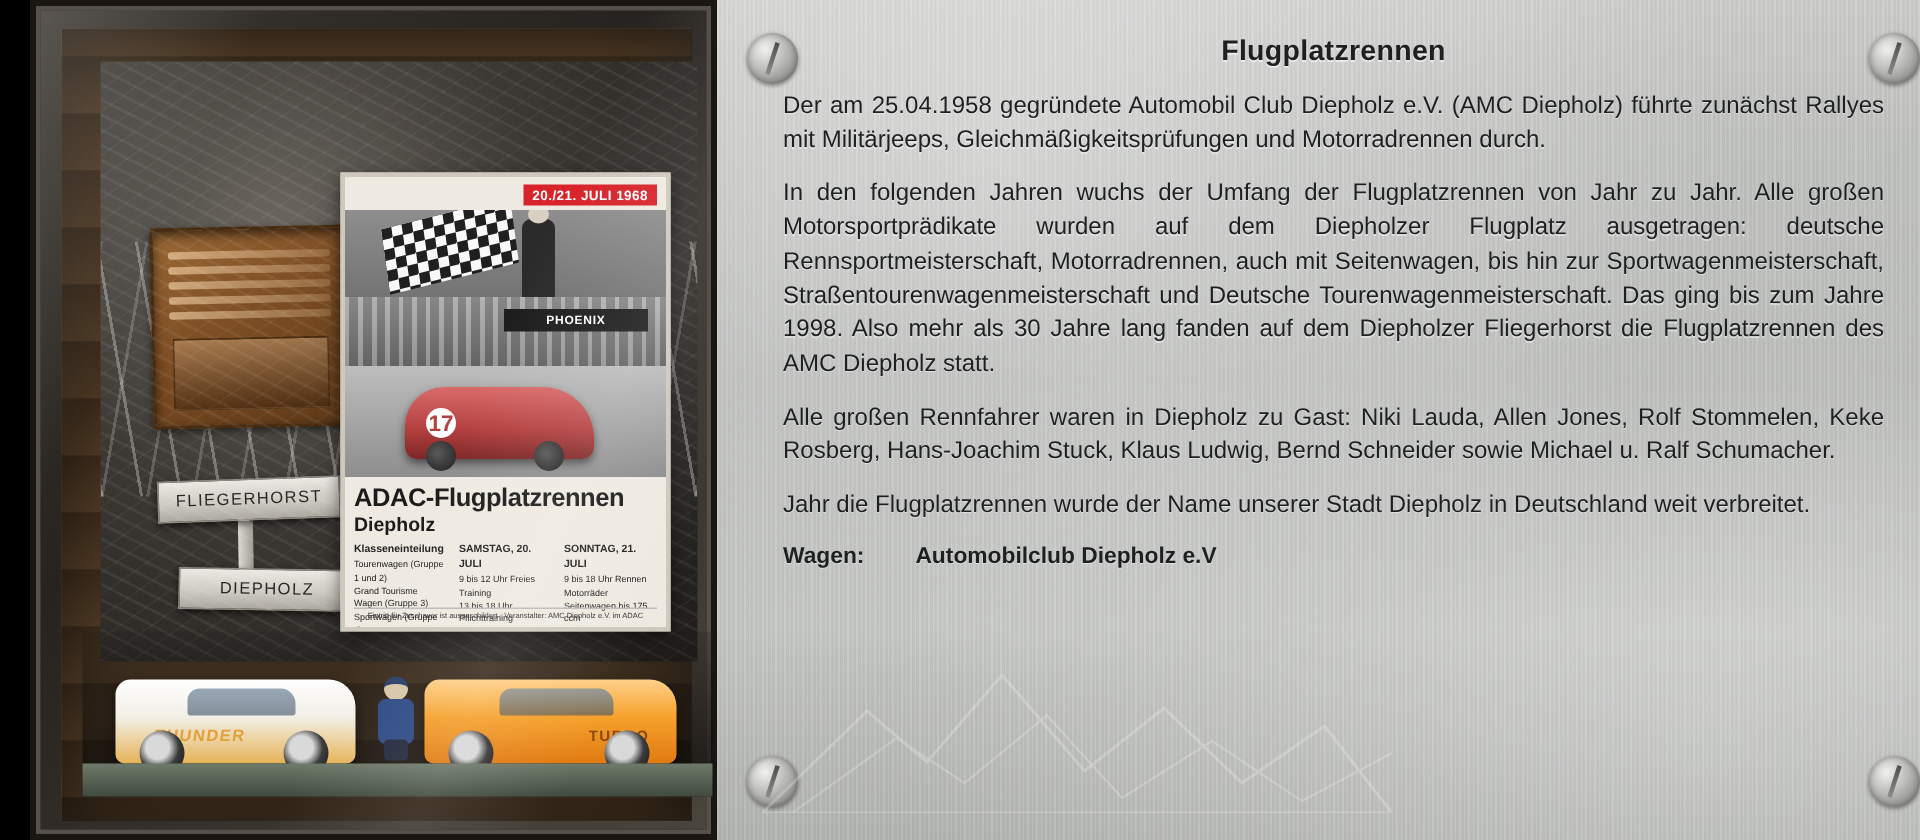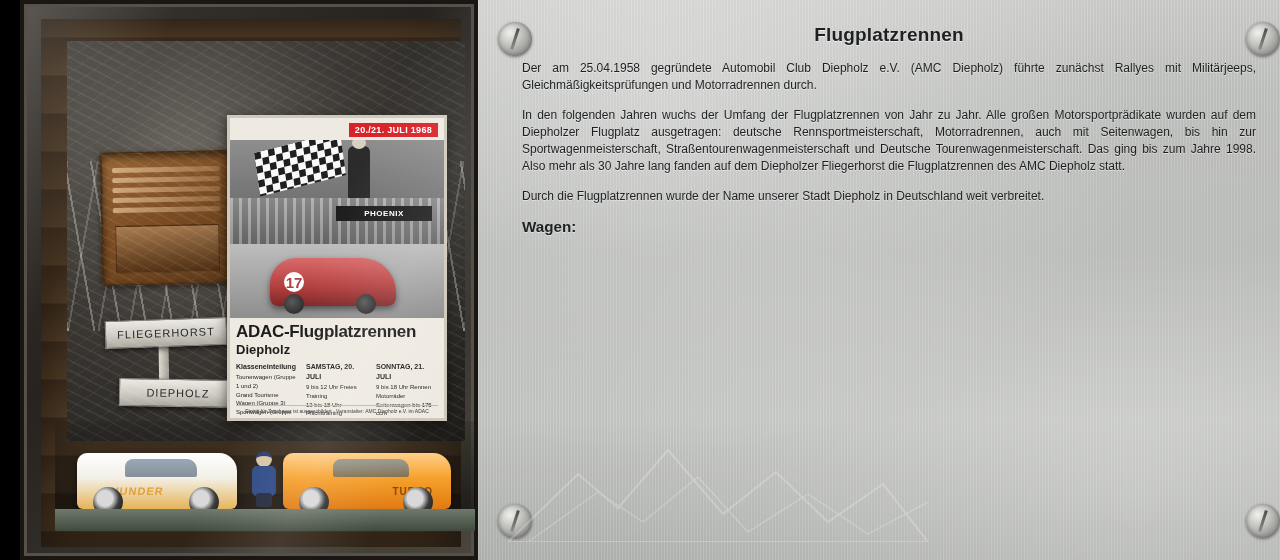--- a/index.html
+++ b/index.html
@@ -324,21 +324,21 @@
   .plaque-title {
     text-align:center;
     font-size: 19px;
     font-weight: bold;
     letter-spacing: .2px;
     margin-bottom: 14px;
     text-shadow: 0 1px 0 rgba(255,255,255,.55);
   }
   .plaque-body p {
     margin: 0 0 13px 0;
-    font-size: 12px;
+    font-size: 16px;
     line-height: 1.42;
     text-align: justify;
     text-shadow: 0 1px 0 rgba(255,255,255,.45);
   }
   .plaque-pate {
     display:flex;
     gap: 34px;
     font-size: 15.2px;
     font-weight: bold;
     margin-top: 4px;
@@ -459,24 +459,26 @@
       <path d="M0 120 L70 52 L110 86 L160 28 L215 92 L268 50 L320 100 L375 62 L420 120 Z" fill="none" stroke="#ffffff" stroke-width="2"></path>
       <path d="M20 120 L90 70 L135 100 L190 55 L240 110 L300 72 L360 112 L420 80" fill="none" stroke="#ffffff" stroke-width="1.4"></path>
     </svg>
 
     <div class="plaque-content">
       <div class="plaque-title">Flugplatzrennen</div>
 
       <div class="plaque-body">
         <p>Der am 25.04.1958 gegründete Automobil Club Diepholz e.V. (AMC Diepholz) führte zunächst Rallyes mit Militärjeeps, Gleichmäßigkeitsprüfungen und Motorradrennen durch.</p>
         <p>In den folgenden Jahren wuchs der Umfang der Flugplatzrennen von Jahr zu Jahr. Alle großen Motorsportprädikate wurden auf dem Diepholzer Flugplatz ausgetragen: deutsche Rennsportmeisterschaft, Motorradrennen, auch mit Seitenwagen, bis hin zur Sportwagenmeisterschaft, Straßentourenwagenmeisterschaft und Deutsche Tourenwagenmeisterschaft. Das ging bis zum Jahre 1998. Also mehr als 30 Jahre lang fanden auf dem Diepholzer Fliegerhorst die Flugplatzrennen des AMC Diepholz statt.</p>
-        <p>Durch die Flugplatzrennen wurde der Name unserer Stadt Diepholz in Deutschland weit verbreitet.</p>
+        <p>Alle großen Rennfahrer waren in Diepholz zu Gast: Niki Lauda, Allen Jones, Rolf Stommelen, Keke Rosberg, Hans-Joachim Stuck, Klaus Ludwig, Bernd Schneider sowie Michael u. Ralf Schumacher.</p>
+        <p>Jahr die Flugplatzrennen wurde der Name unserer Stadt Diepholz in Deutschland weit verbreitet.</p>
       </div>
 
       <div class="plaque-pate">
         <span>Wagen:</span>
+        <span>Automobilclub Diepholz e.V</span>
       </div>
     </div>
 
     <div class="edge-light"></div>
   </div>
 
 </div>
 
 </body></html>

